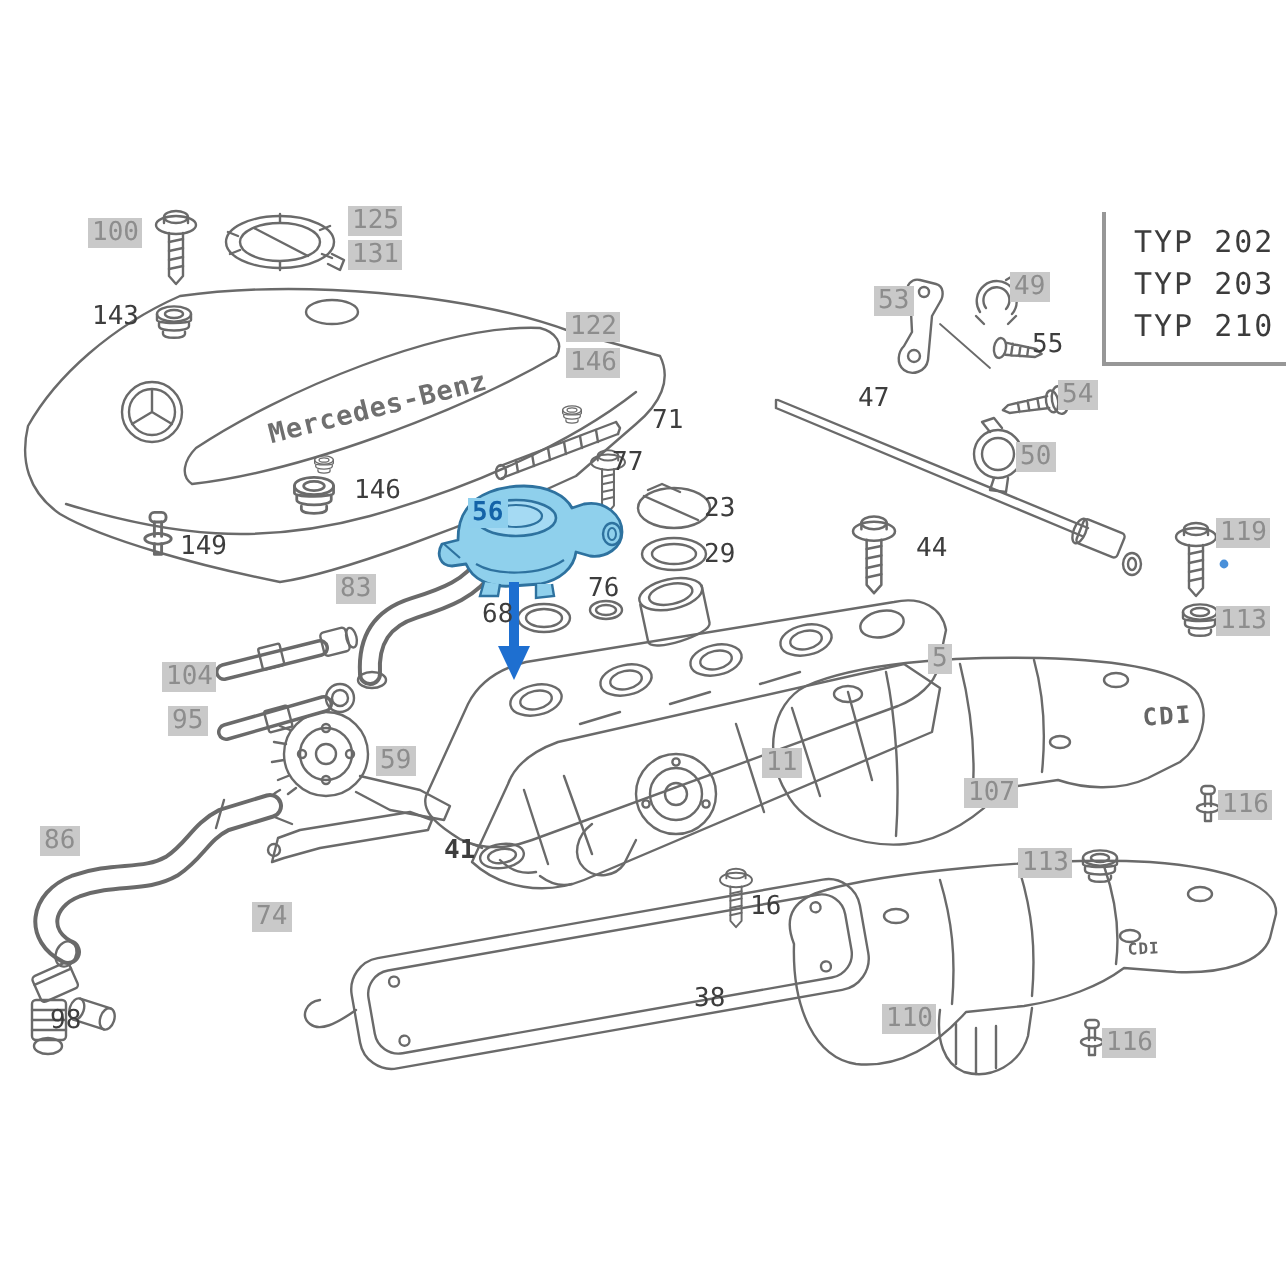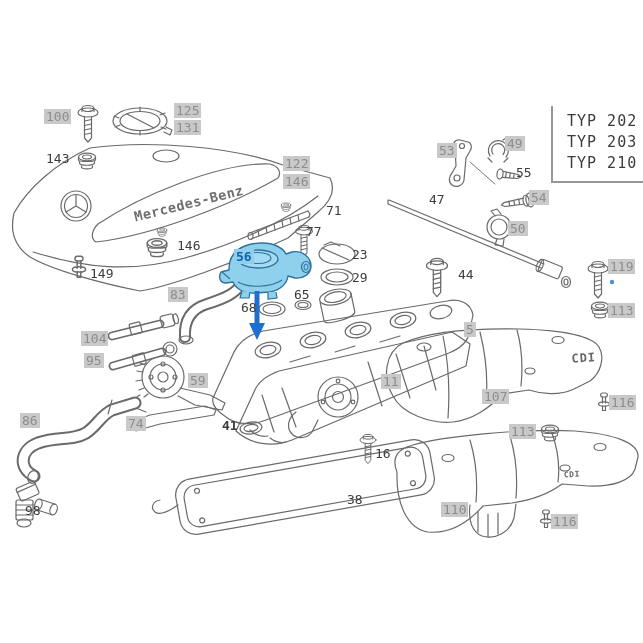--- a/index.html
+++ b/index.html
@@ -333,28 +333,28 @@
       <div class="plabel gray" style="left: 174px; top: 120px;">131</div>
       <div class="plabel gray" style="left: 283px; top: 156px;">122</div>
       <div class="plabel gray" style="left: 283px; top: 174px;">146</div>
       <div class="plabel plain" style="left: 177px; top: 238px;">146</div>
       <div class="plabel plain" style="left: 90px; top: 266px;">149</div>
       <div class="plabel plain" style="left: 326px; top: 203px;">71</div>
       <div class="plabel plain" style="left: 306px; top: 224px;">77</div>
       <div class="plabel blue" style="left: 234px; top: 249px;">56</div>
       <div class="plabel plain" style="left: 352px; top: 247px;">23</div>
       <div class="plabel plain" style="left: 352px; top: 270px;">29</div>
-      <div class="plabel plain" style="left: 294px; top: 287px;">65</div>
+      <div class="plabel plain" style="left: 294px; top: 287px;">76</div>
       <div class="plabel plain" style="left: 241px; top: 300px;">68</div>
       <div class="plabel gray" style="left: 168px; top: 287px;">83</div>
       <div class="plabel gray" style="left: 81px; top: 331px;">104</div>
       <div class="plabel gray" style="left: 84px; top: 353px;">95</div>
       <div class="plabel gray" style="left: 188px; top: 373px;">59</div>
       <div class="plabel gray" style="left: 20px; top: 413px;">86</div>
-      <div class="plabel gray" style="left: 126px; top: 416px; text-align: right;">74</div>
+      <div class="plabel gray" style="left: 126px; top: 451px; text-align: right;">74</div>
       <div class="plabel plain" style="left: 222px; top: 418px; font-weight: bold;">41</div>
       <div class="plabel plain" style="left: 25px; top: 503px;">98</div>
       <div class="plabel plain" style="left: 429px; top: 192px;">47</div>
       <div class="plabel gray" style="left: 437px; top: 143px;">53</div>
       <div class="plabel gray" style="left: 505px; top: 136px;">49</div>
       <div class="plabel plain" style="left: 516px; top: 165px;">55</div>
       <div class="plabel gray" style="left: 529px; top: 190px;">54</div>
       <div class="plabel gray" style="left: 508px; top: 221px;">50</div>
       <div class="plabel plain" style="left: 458px; top: 267px;">44</div>
       <div class="plabel gray" style="left: 608px; top: 259px;">119</div>

